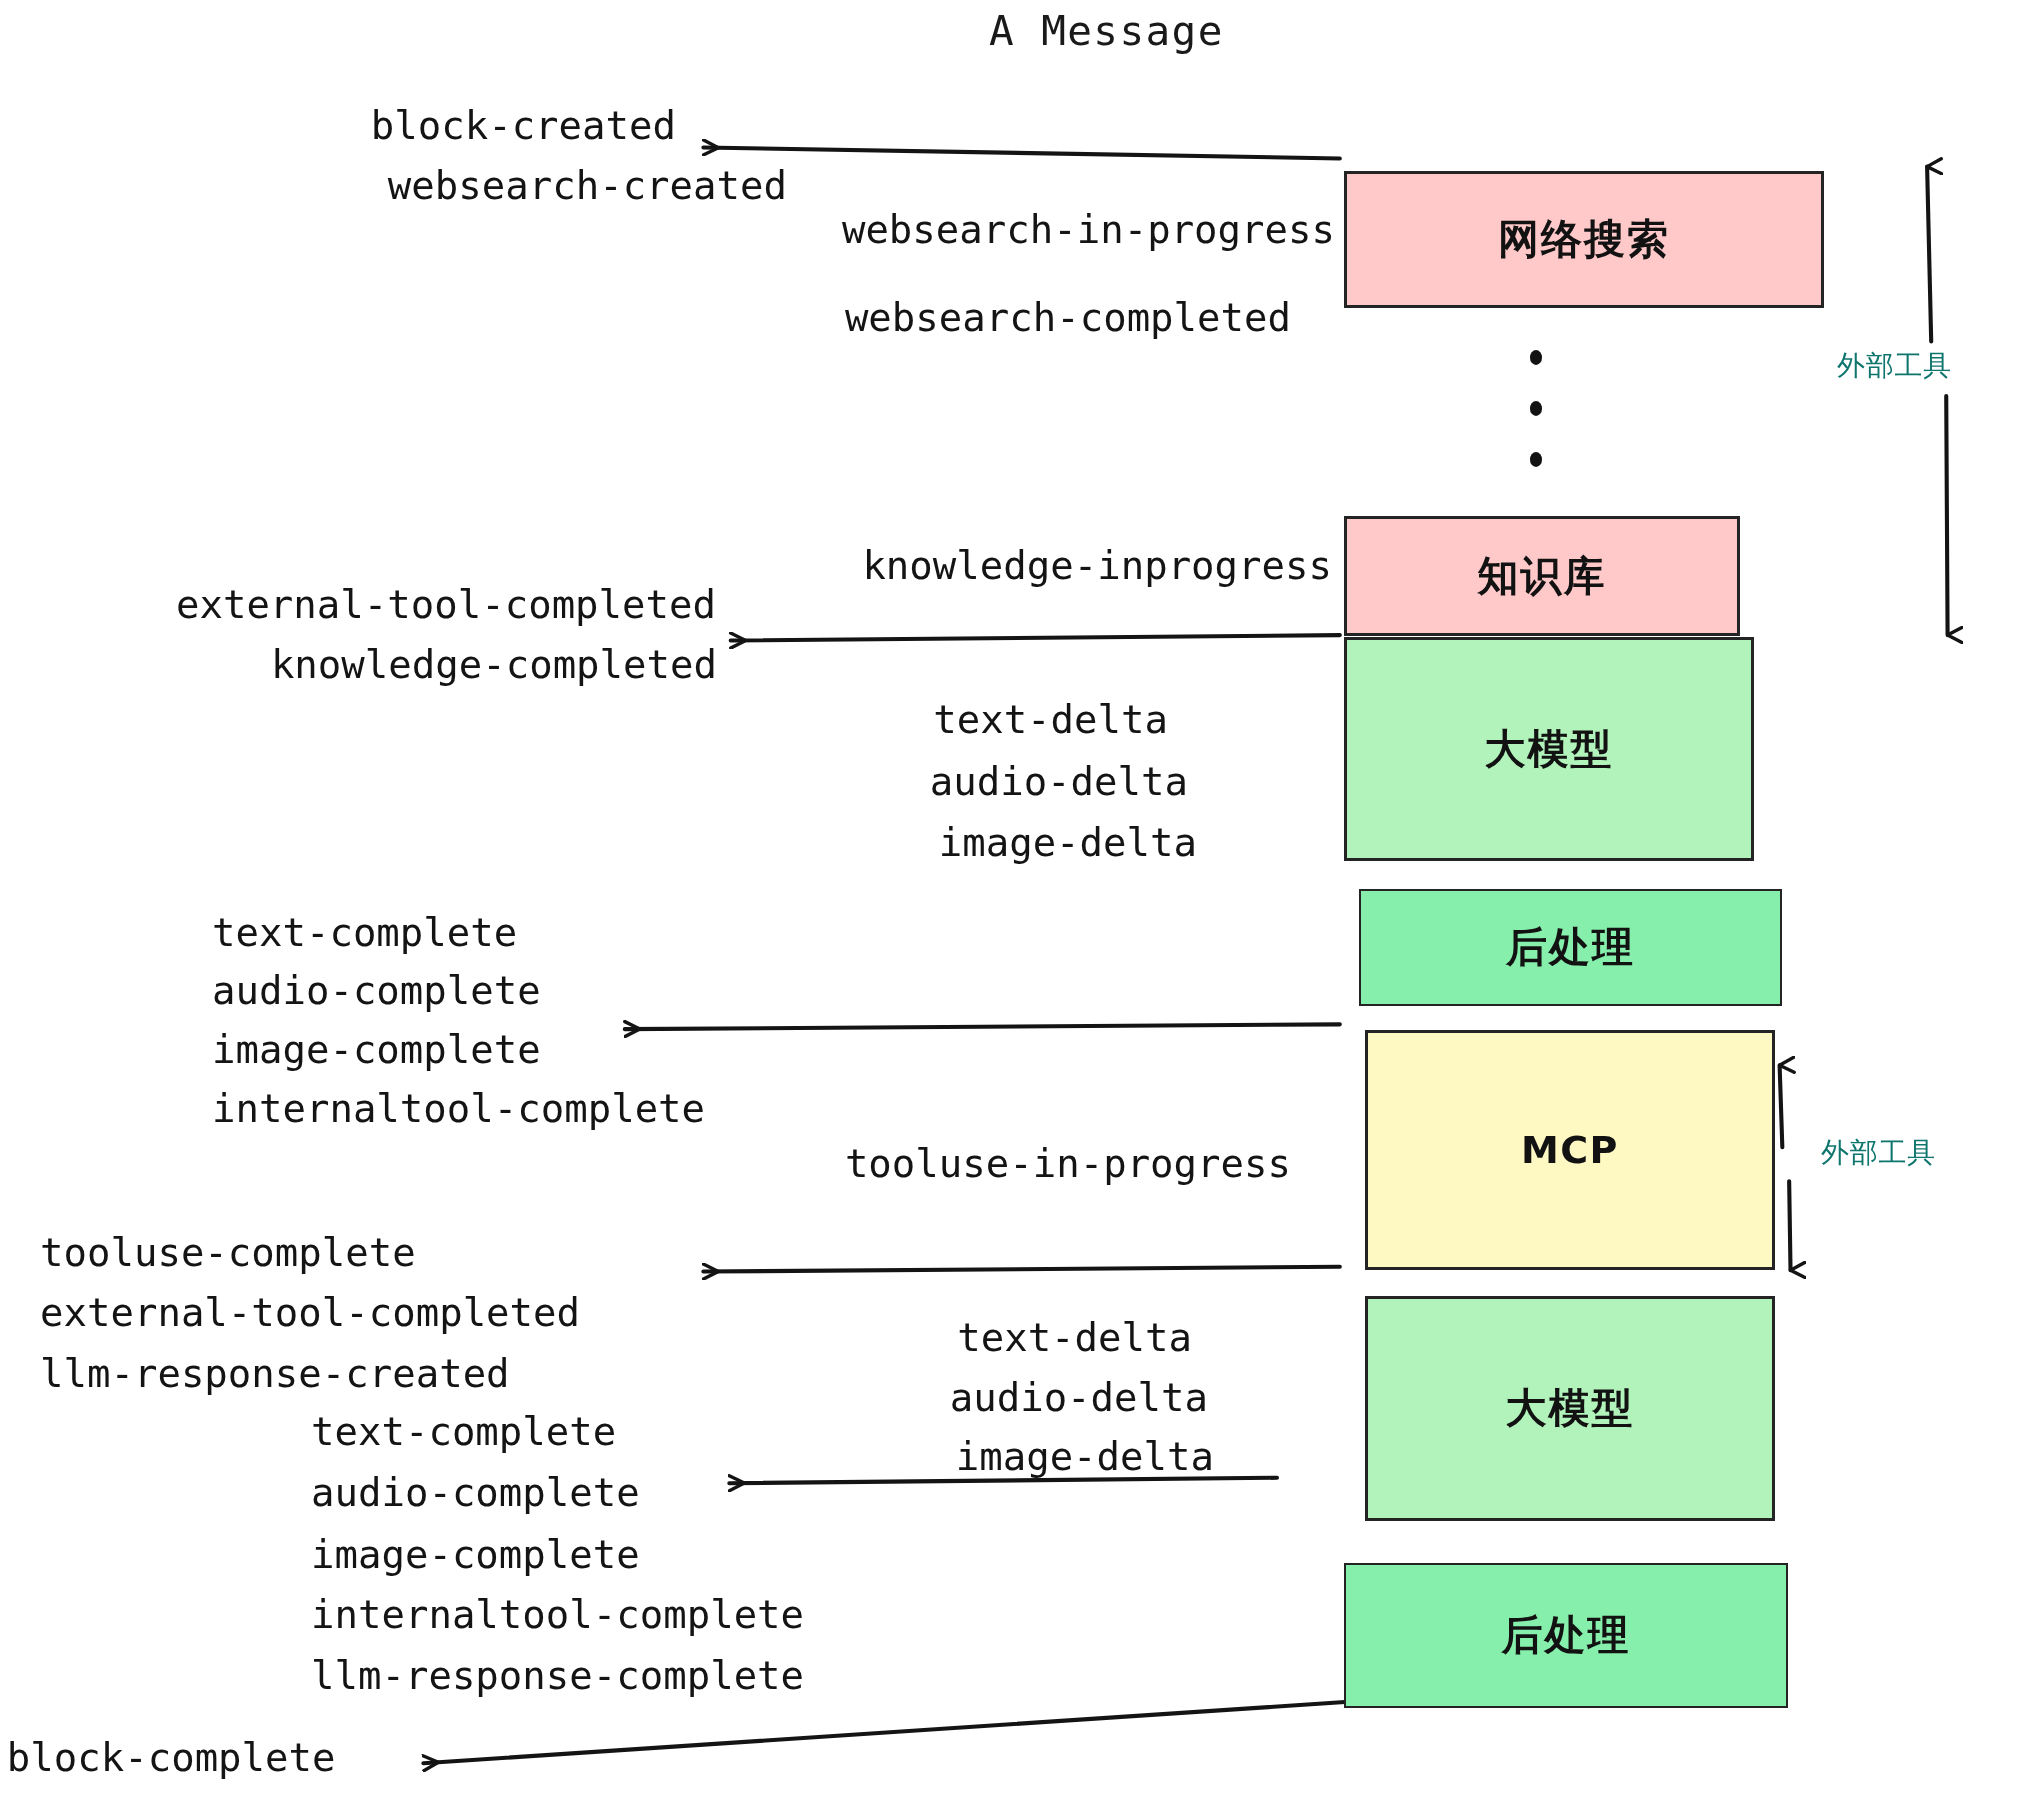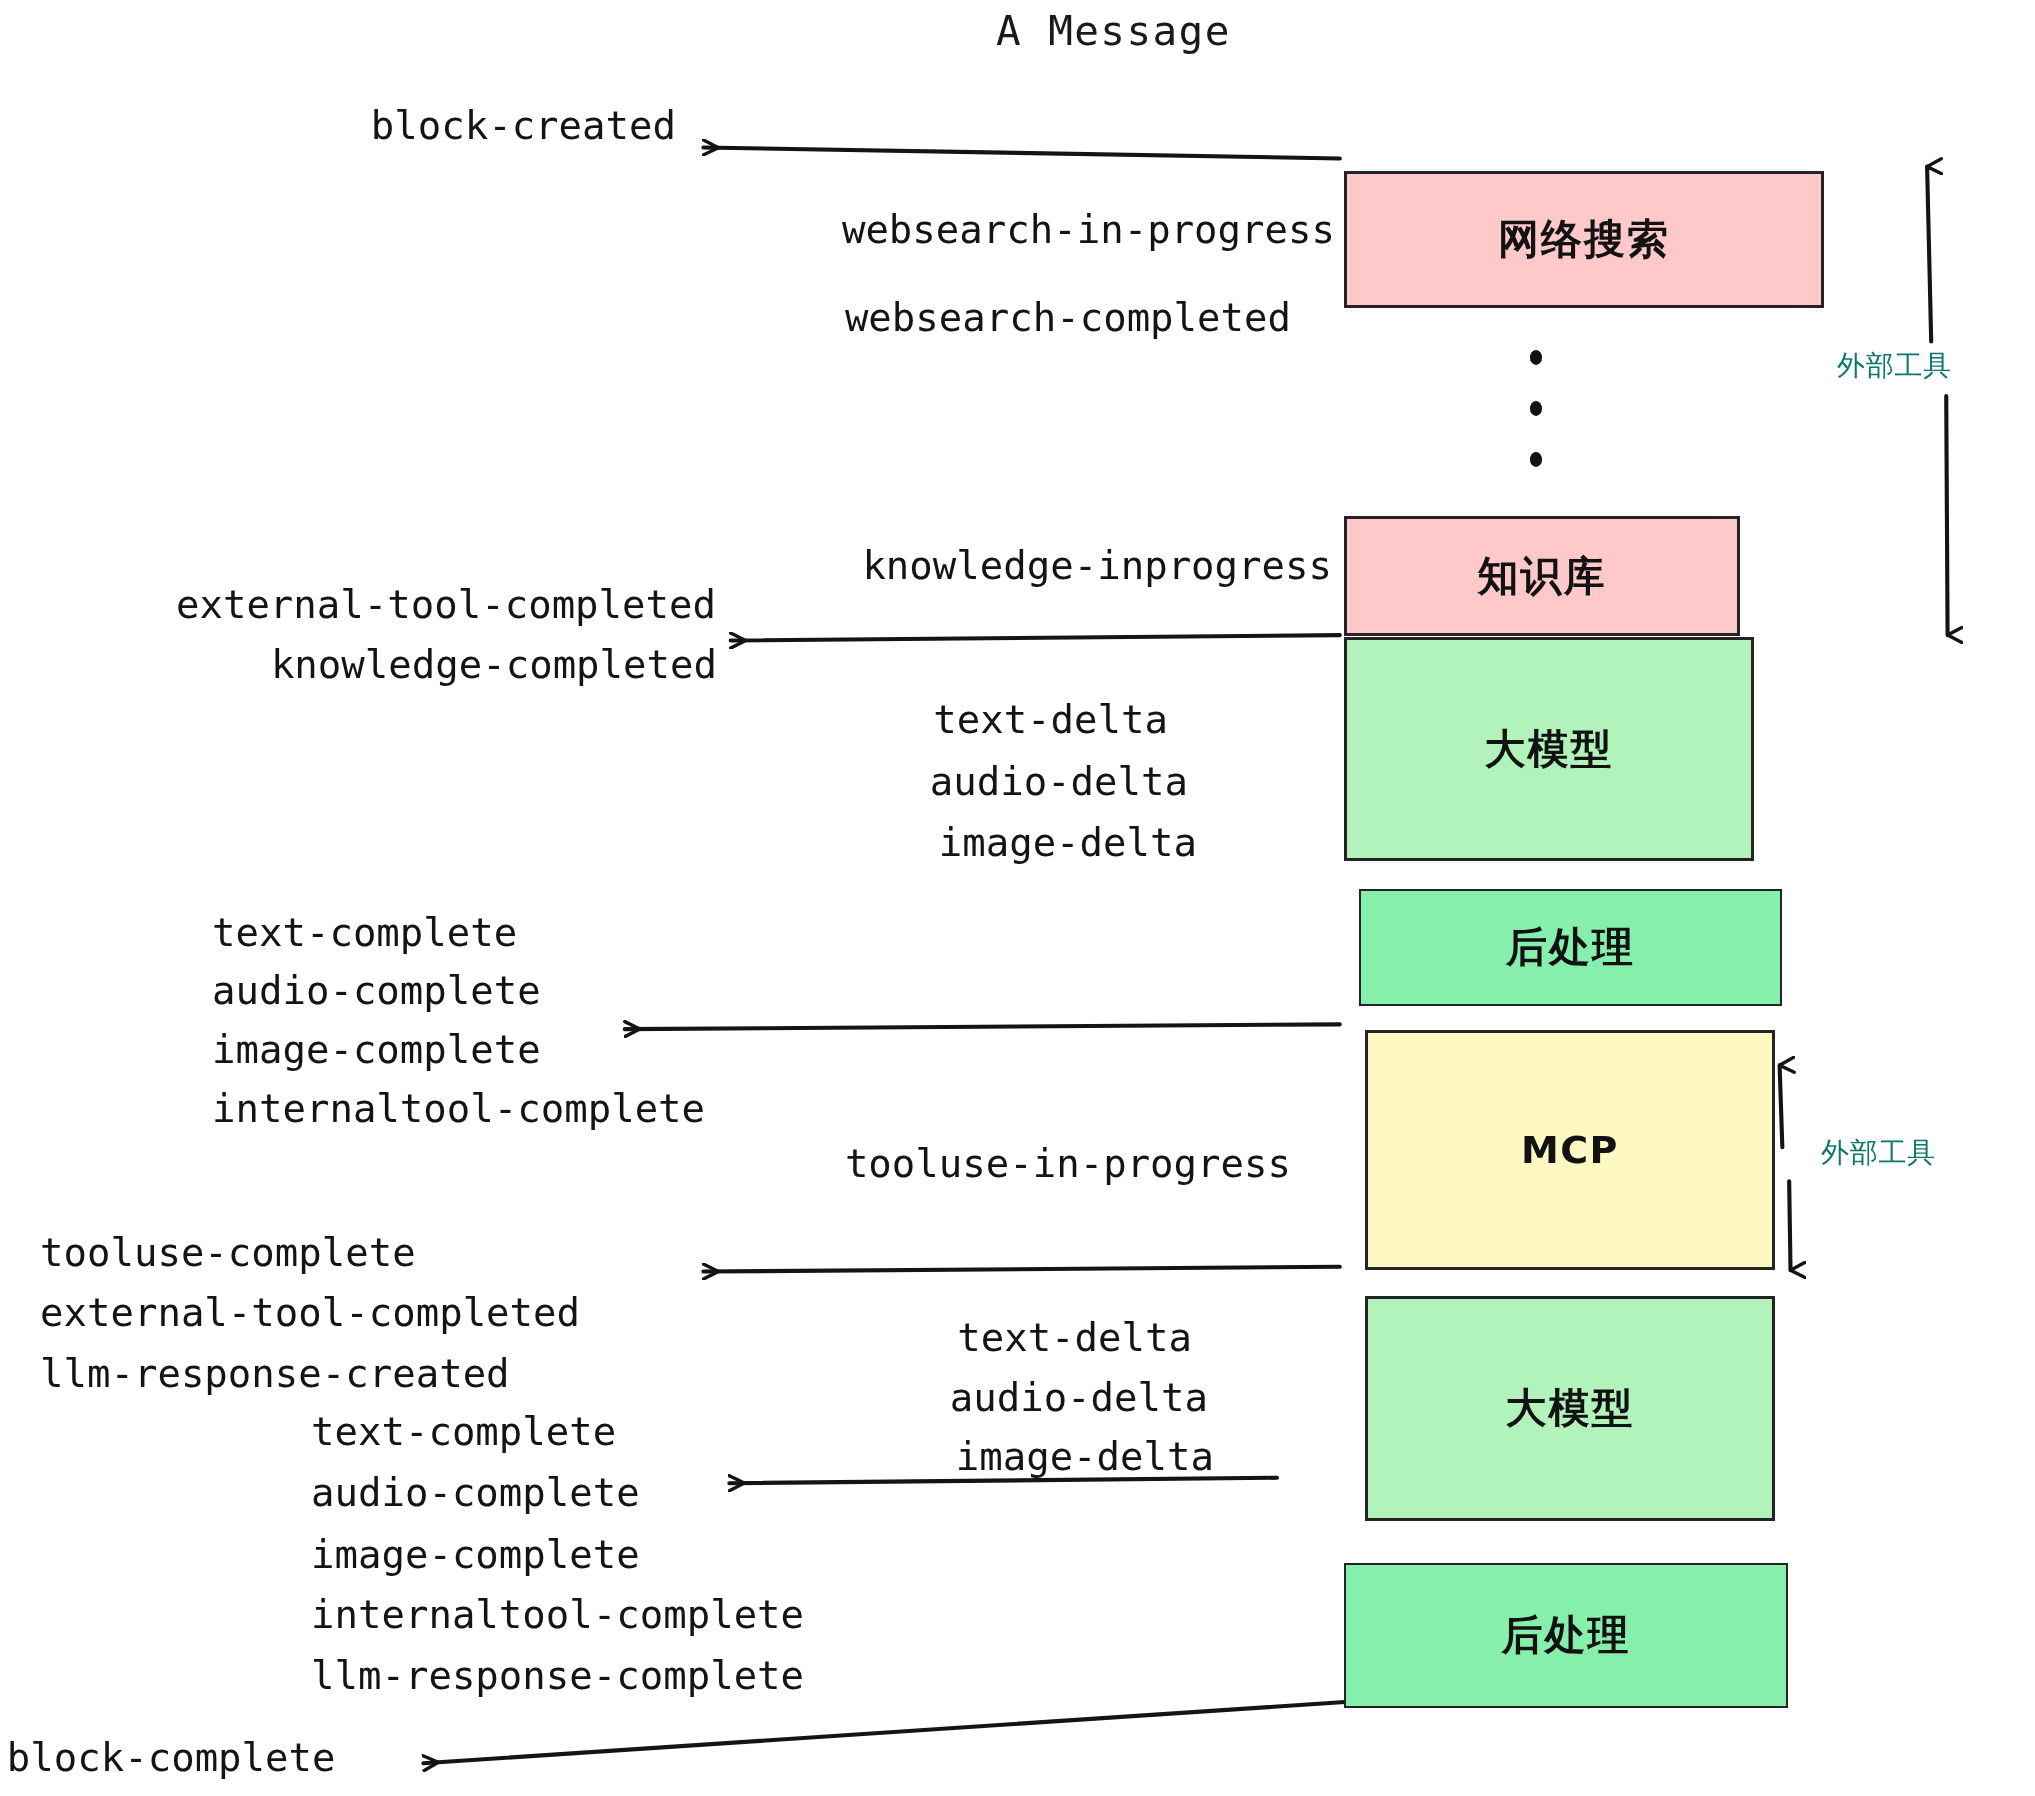--- a/index.html
+++ b/index.html
@@ -12,21 +12,20 @@
     font-family:"DejaVu Sans Mono", monospace;
   }
   
   .title{
     position:absolute;
     font-family:"DejaVu Sans Mono", monospace;
     font-size:41px;
     color:#1a1a1a;
     letter-spacing:1.4px;
     white-space:nowrap;
-    margin-left:7px;
   }
   
   .evt{
     position:absolute;
     font-family:"DejaVu Sans Mono", monospace;
     font-size:39px;
     line-height:1;
     color:#141414;
     white-space:nowrap;
     letter-spacing:0px;
@@ -125,20 +124,21 @@
     </g>
 
     <g>
       <path d="M2610,1680 L2606,1560" fill="none" stroke="#141414" stroke-width="6" stroke-linecap="round" marker-end="url(#ahu)"></path>
       <path d="M2620,1730 L2622,1860" fill="none" stroke="#141414" stroke-width="6" stroke-linecap="round" marker-end="url(#ahd)"></path>
     </g>
   </svg>
 
   <div class="evt right" style="left:676px; top:106px;">block-created</div>
 
+  <div class="evt right" style="left:787px; top:166px;">websearch-created</div>
 
   <div class="evt right" style="left:1291px; top:298px;">websearch-completed</div>
 
   <div class="evt right" style="left:1335px; top:210px;">websearch-in-progress</div>
 
 
   <div class="evt right" style="left:1332px; top:546px;">knowledge-inprogress</div>
 
   <div class="evt right" style="left:716px; top:585px;">external-tool-completed</div>
 

